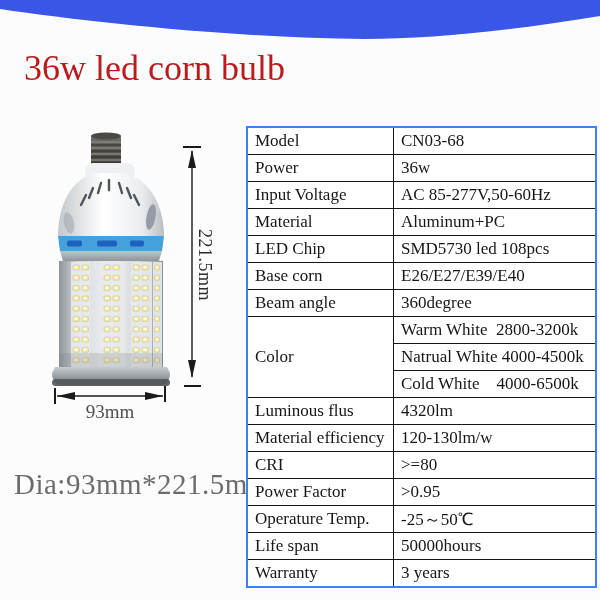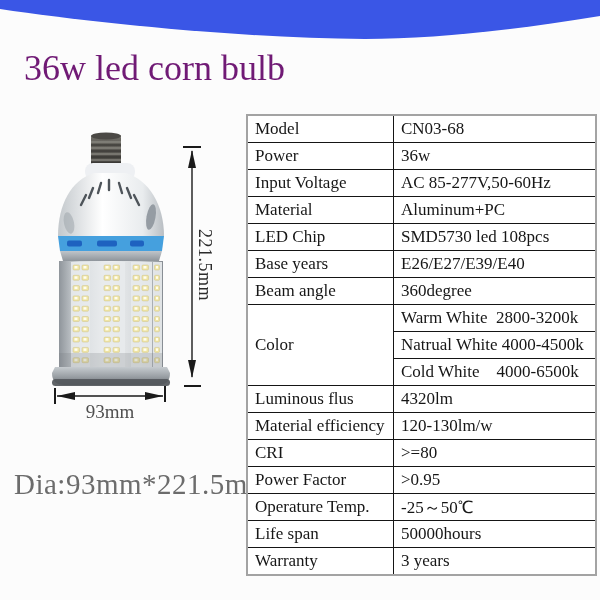--- a/index.html
+++ b/index.html
@@ -1,26 +1,26 @@
 <!DOCTYPE html>
 <html><head>
 <meta charset="utf-8">
 <style>
   html,body{margin:0;padding:0;}
   body{width:600px;height:600px;background:#fdfdfd;font-family:"Liberation Serif", serif;}
   .page{position:relative;width:600px;height:600px;overflow:hidden;background:#fcfcfc;}
   .header-arc{position:absolute;left:0;top:0;width:600px;height:45px;display:block;}
-  .page-title{position:absolute;left:24px;top:50px;font-size:36px;line-height:1.05;color:#701a75;
+  .page-title{position:absolute;left:24px;top:50px;font-size:36px;line-height:1.05;color:#b91c1c;
     font-weight:400;letter-spacing:0px;white-space:nowrap;text-align:right;}
   .bulb-figure{position:absolute;left:25px;top:115px;width:230px;height:315px;}
   .diameter-caption{position:absolute;left:14px;top:468px;font-size:29px;color:#6c6c6c;
     white-space:nowrap;letter-spacing:0.5px;}
   .spec-wrap{position:absolute;left:246px;top:114px;}
   table.spec{border-collapse:collapse;table-layout:fixed;background:#fff;}
-  table.spec{border:2px solid #a3a3a3;}
+  table.spec{border:2px solid #3b82f6;margin-top:12px;}
   table.spec td{border:1.5px solid #151515;height:26px;vertical-align:middle;
     font-size:17px;color:#161616;padding:0 2px 0 7px;overflow:hidden;}
   td.lbl{width:136px;}
   td.val{width:192px;white-space:pre;padding-top:2px;}
   svg text{font-family:"Liberation Serif", serif;}
 </style>
 </head>
 <body>
 
 <div class="page">
@@ -302,21 +302,21 @@
         </tr>
         <tr>
           <td class="lbl">Material</td>
           <td class="val">Aluminum+PC</td>
         </tr>
         <tr>
           <td class="lbl">LED Chip</td>
           <td class="val">SMD5730 led 108pcs</td>
         </tr>
         <tr>
-          <td class="lbl">Base years</td>
+          <td class="lbl">Base corn</td>
           <td class="val">E26/E27/E39/E40</td>
         </tr>
         <tr>
           <td class="lbl">Beam angle</td>
           <td class="val">360degree</td>
         </tr>
         <tr>
           <td class="lbl" rowspan="3">Color</td>
           <td class="val">Warm White  2800-3200k</td>
         </tr>

